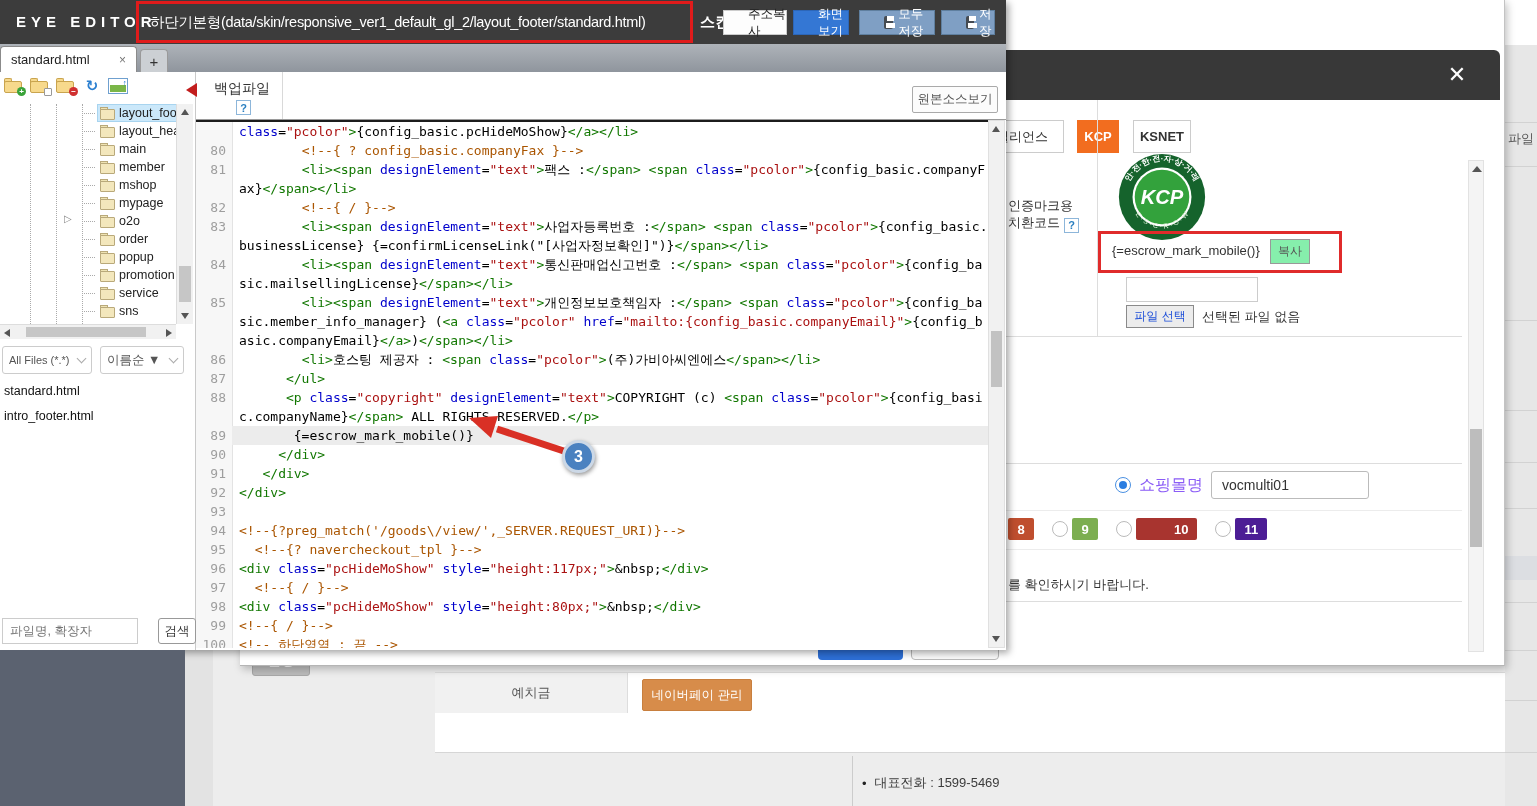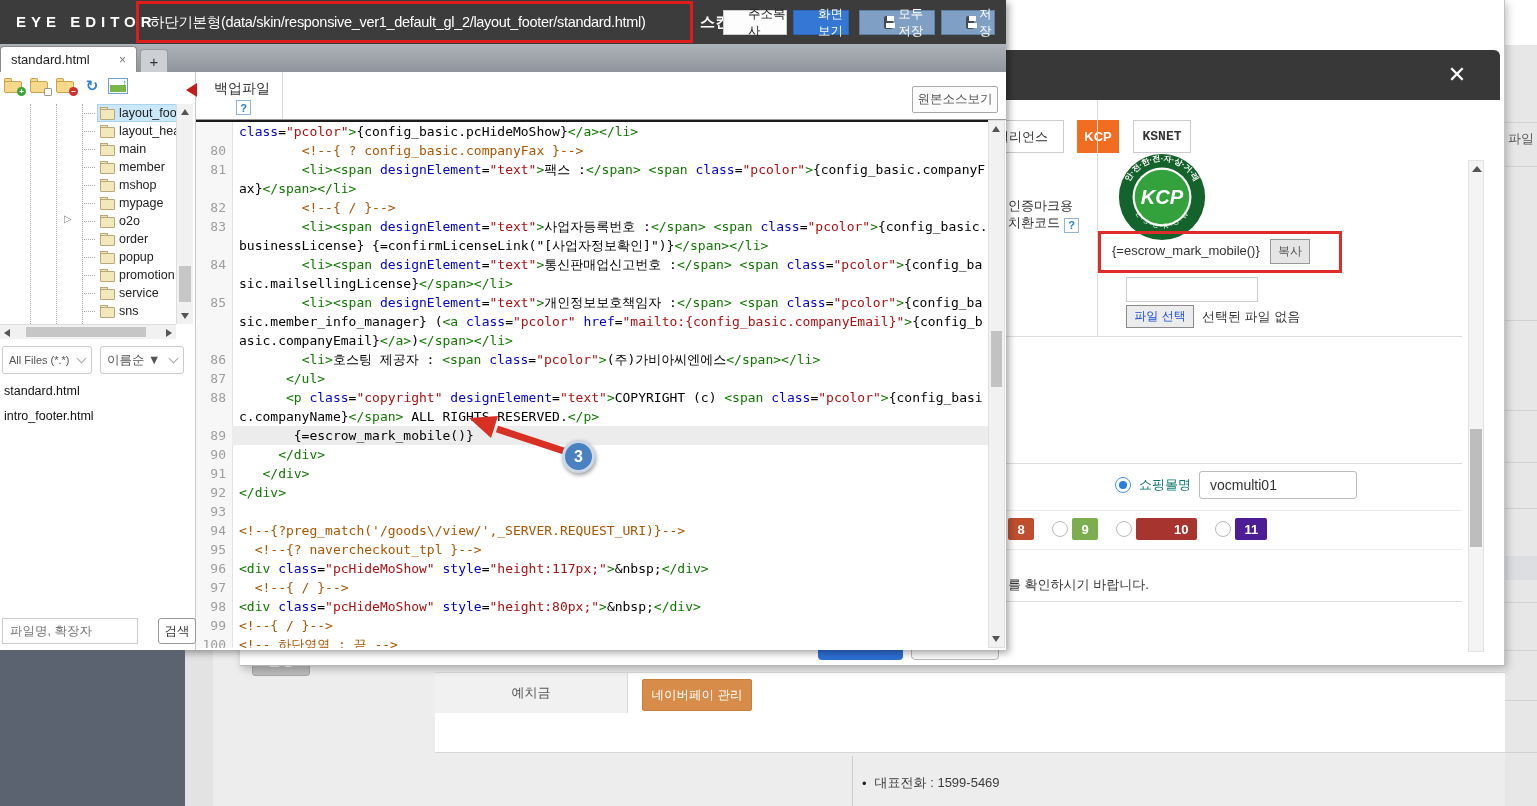--- a/index.html
+++ b/index.html
@@ -32,40 +32,40 @@
   
   .modal { position:absolute; left:240px; top:0; width:1265px; height:666px; background:#fff; z-index:5;
            border-right:1px solid #c3c3c3; border-bottom:1px solid #b5b5b5; box-shadow:2px 3px 8px rgba(0,0,0,.25); }
   .modal-head { position:absolute; left:0; top:50px; width:1260px; height:50px; background:#383838; border-radius:0 6px 0 0; }
   .modal-close { position:absolute; right:28px; top:10px; width:30px; height:30px; color:#fff; font-size:22px; font-weight:300;
                  display:flex; align-items:center; justify-content:center; cursor:pointer; }
   .m-tab { position:absolute; top:120px; height:33px; border:1px solid #ccc; background:#fff; color:#333; font-size:13px;
            display:flex; align-items:center; justify-content:center; }
   .m-tab.t1 { left:740px; width:84px; }
   .m-tab.kcp { left:837px; width:42px; background:#f26d1f; border-color:#f26d1f; color:#fff; font-weight:bold; }
-  .m-tab.ksnet { left:893px; width:58px; font-weight:bold;font-family:Liberation Mono, monospace; }
+  .m-tab.ksnet { left:893px; width:58px; font-weight:bold; }
   .side-label { position:absolute; left:768px; font-size:13px; color:#333; }
   .help-badge { display:inline-flex; width:15px; height:15px; border:1px solid #8db6da; color:#2a7fc0; background:#fff;
                 font-size:11px; font-weight:bold; align-items:center; justify-content:center; vertical-align:-2px; margin-left:4px; }
   .kcp-logo { position:absolute; left:878px; top:153px; width:88px; height:88px; }
   .escrow-box { position:absolute; left:858px; top:231px; width:244px; height:42px; border:3px solid #e02b2b; }
   .escrow-code { position:absolute; left:872px; top:243px; font-size:13px; color:#333; }
-  .copy-btn { position:absolute; left:1030px; top:239px; width:40px; height:25px; border:1px solid #999; background:#e5e5e5;
+  .copy-btn { position:absolute; left:1030px; top:239px; width:40px; height:25px; border:1px solid #999; background:#86efac;
               color:#555; font-size:12px; display:flex; align-items:center; justify-content:center; }
   .m-input { position:absolute; left:886px; top:277px; width:132px; height:25px; border:1px solid #ccc; background:#fff; }
   .file-sel-btn { position:absolute; left:886px; top:305px; width:68px; height:23px; background:#ececec; border:1px solid #8a8a8a;
                   font-size:12px; color:#1d4ed8; display:flex; align-items:center; justify-content:center; }
   .no-file { position:absolute; left:962px; top:308px; font-size:13px; color:#333; }
   .m-vline { position:absolute; left:857px; top:100px; width:1px; height:236px; background:#ddd; }
   .m-hline { position:absolute; left:760px; width:462px; height:1px; background:#ddd; }
   .mall-row { position:absolute; left:875px; top:470px; height:30px; display:flex; align-items:center; gap:8px; }
   .radio { display:inline-block; width:16px; height:16px; border-radius:50%; border:1px solid #bbb; background:#fff; position:relative; }
   .radio.checked { border-color:#4a90e2; }
   .radio.checked::after { content:''; position:absolute; left:3px; top:3px; width:8px; height:8px; border-radius:50%; background:#2a7de1; }
-  .mall-label { font-size:13px; color:#0f766e; }
+  .mall-label { font-size:16px; color:#8b5cf6; }
   .mall-input { width:158px; height:28px; border:1px solid #bbb; border-radius:3px; font-size:14px; color:#333; padding-left:10px;
                 font-family:"Liberation Sans","DejaVu Sans",sans-serif; }
   .swatch-row { position:absolute; left:748px; top:518px; display:flex; align-items:center; gap:0; }
   .swatch-row .radio { margin-right:4px; }
   .swatch { min-width:26px; height:22px; padding:0 9px; margin-right:18px; border-radius:2px; color:#fff; font-size:13px; font-weight:bold;
             display:inline-flex; align-items:center; justify-content:center; }
   .m-notice { position:absolute; left:768px; top:576px; font-size:13px; color:#333; }
   .m-btn-blue { position:absolute; left:578px; top:634px; width:85px; height:26px; background:#2d6fd6; border-radius:4px; }
   .m-btn-gray { position:absolute; left:671px; top:634px; width:88px; height:26px; background:#fafafa; border:1px solid #bbb; border-radius:4px; }
   .m-scroll { position:absolute; left:1228px; top:160px; width:16px; height:492px; background:#f4f4f4; border:1px solid #e2e2e2; }

